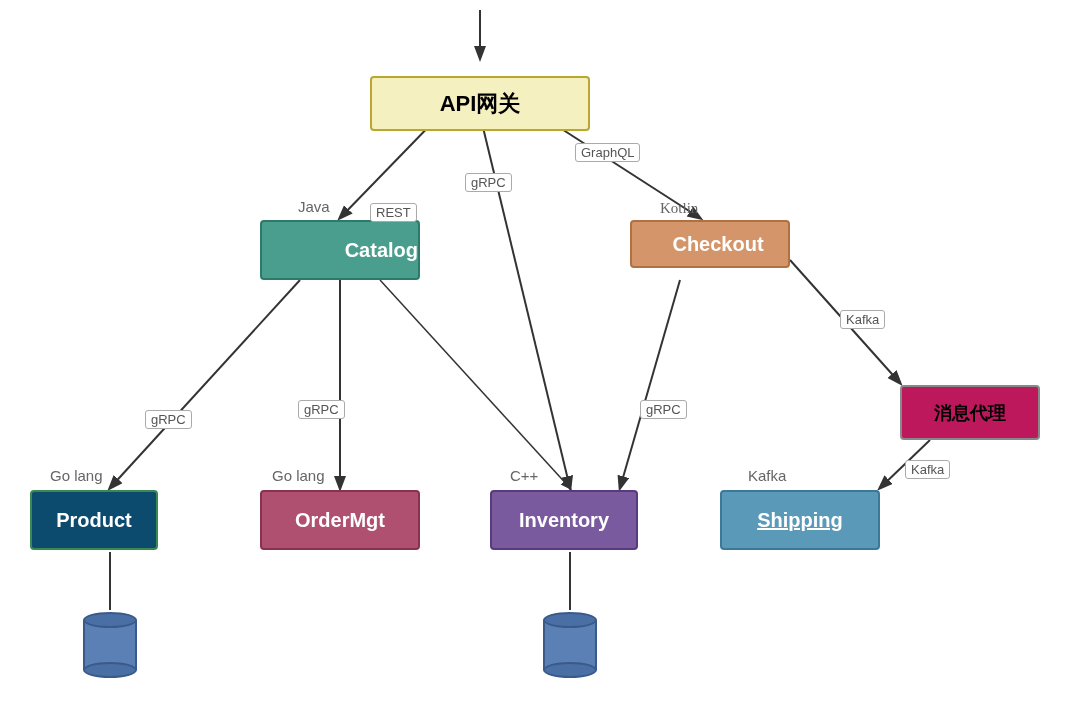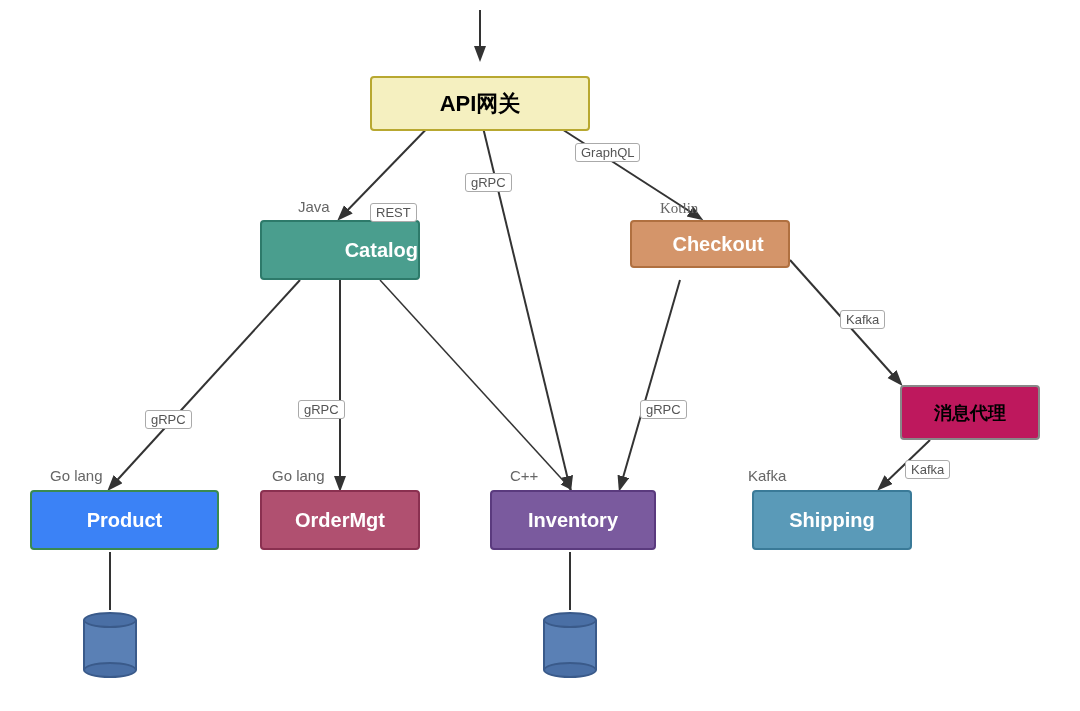--- a/index.html
+++ b/index.html
@@ -128,33 +128,33 @@
   </div>
 
   <div class="node" style="left:260px;top:220px;width:160px;height:60px;background:#4a9e8e;border-color:#2d7a6a;color:#fff;justify-content:flex-end;">
     <span>Catalog</span>
   </div>
 
   <div class="node" style="left:630px;top:220px;width:160px;height:48px;background:#d4956a;border-color:#b07040;color:#fff;padding-left:16px;">
     <span>Checkout</span>
   </div>
 
-  <div class="node" style="left:30px;top:490px;width:189px;height:60px;background:#3b82f6;border-color:#3a8a50;color:#fff;justify-content:center;">
+  <div class="node" style="left:30px;top:490px;width:128px;height:60px;background:#0c4a6e;border-color:#3a8a50;color:#fff;justify-content:center;">
     <span>Product</span>
   </div>
 
   <div class="node" style="left:260px;top:490px;width:160px;height:60px;background:#b05070;border-color:#8a3050;color:#fff;align-items:center;">
     <span>OrderMgt</span>
   </div>
 
-  <div class="node" style="left:490px;top:490px;width:166px;height:60px;background:#7a5a9e;border-color:#5a3a7e;color:#fff;">
+  <div class="node" style="left:490px;top:490px;width:148px;height:60px;background:#7a5a9e;border-color:#5a3a7e;color:#fff;">
     <span>Inventory</span>
   </div>
 
-  <div class="node" style="left:752px;top:490px;width:160px;height:60px;background:#5a9ab8;border-color:#3a7a98;color:#fff;">
+  <div class="node" style="left:720px;top:490px;width:160px;height:60px;background:#5a9ab8;border-color:#3a7a98;color:#fff;text-decoration:underline;">
     <span>Shipping</span>
   </div>
 
   <div class="node" style="left:900px;top:385px;width:140px;height:55px;background:#be185d;border-color:#888;font-size:18px;">
     <span>消息代理</span>
   </div>
 
   <div class="label-tag" style="left:370px;top:155px;margin-top:48px;">
     <span>REST</span>
   </div>

